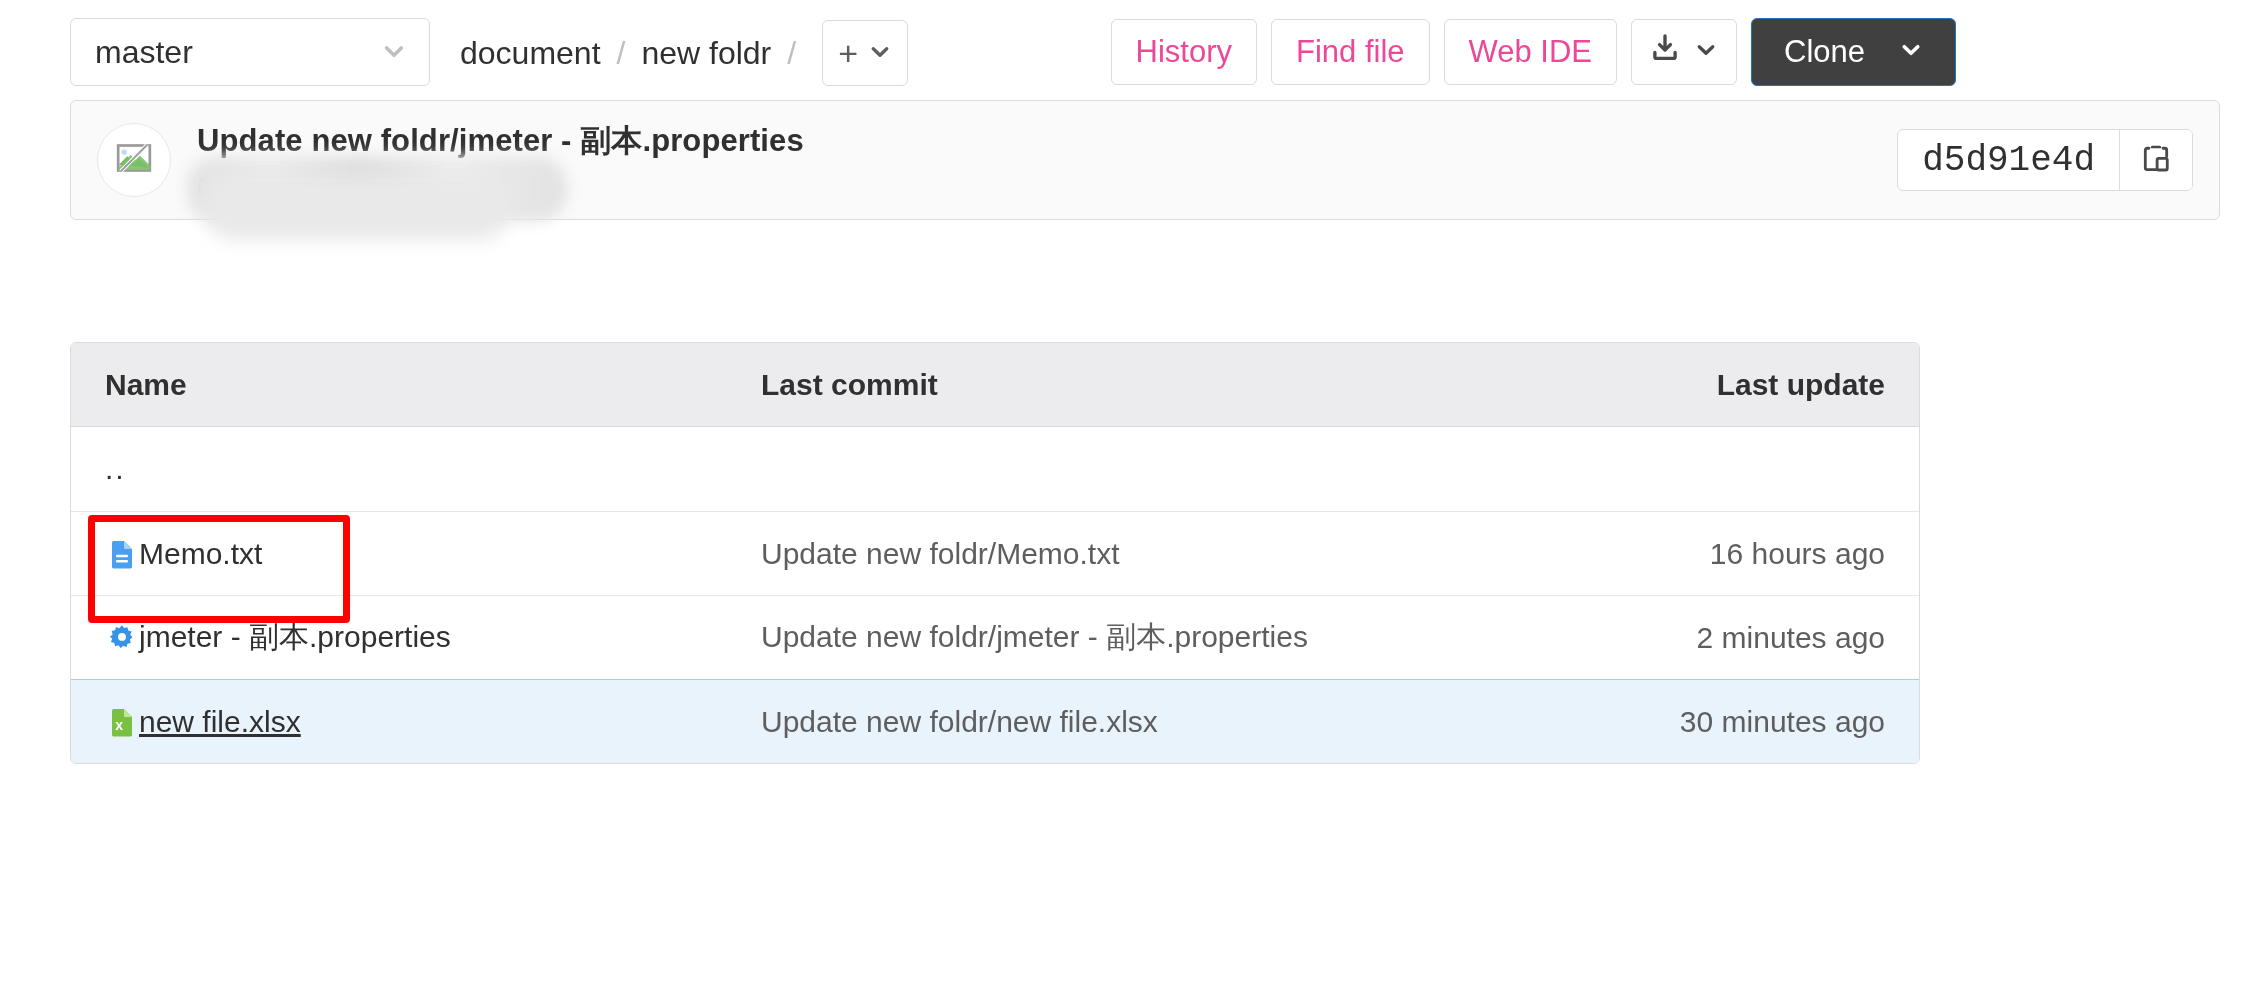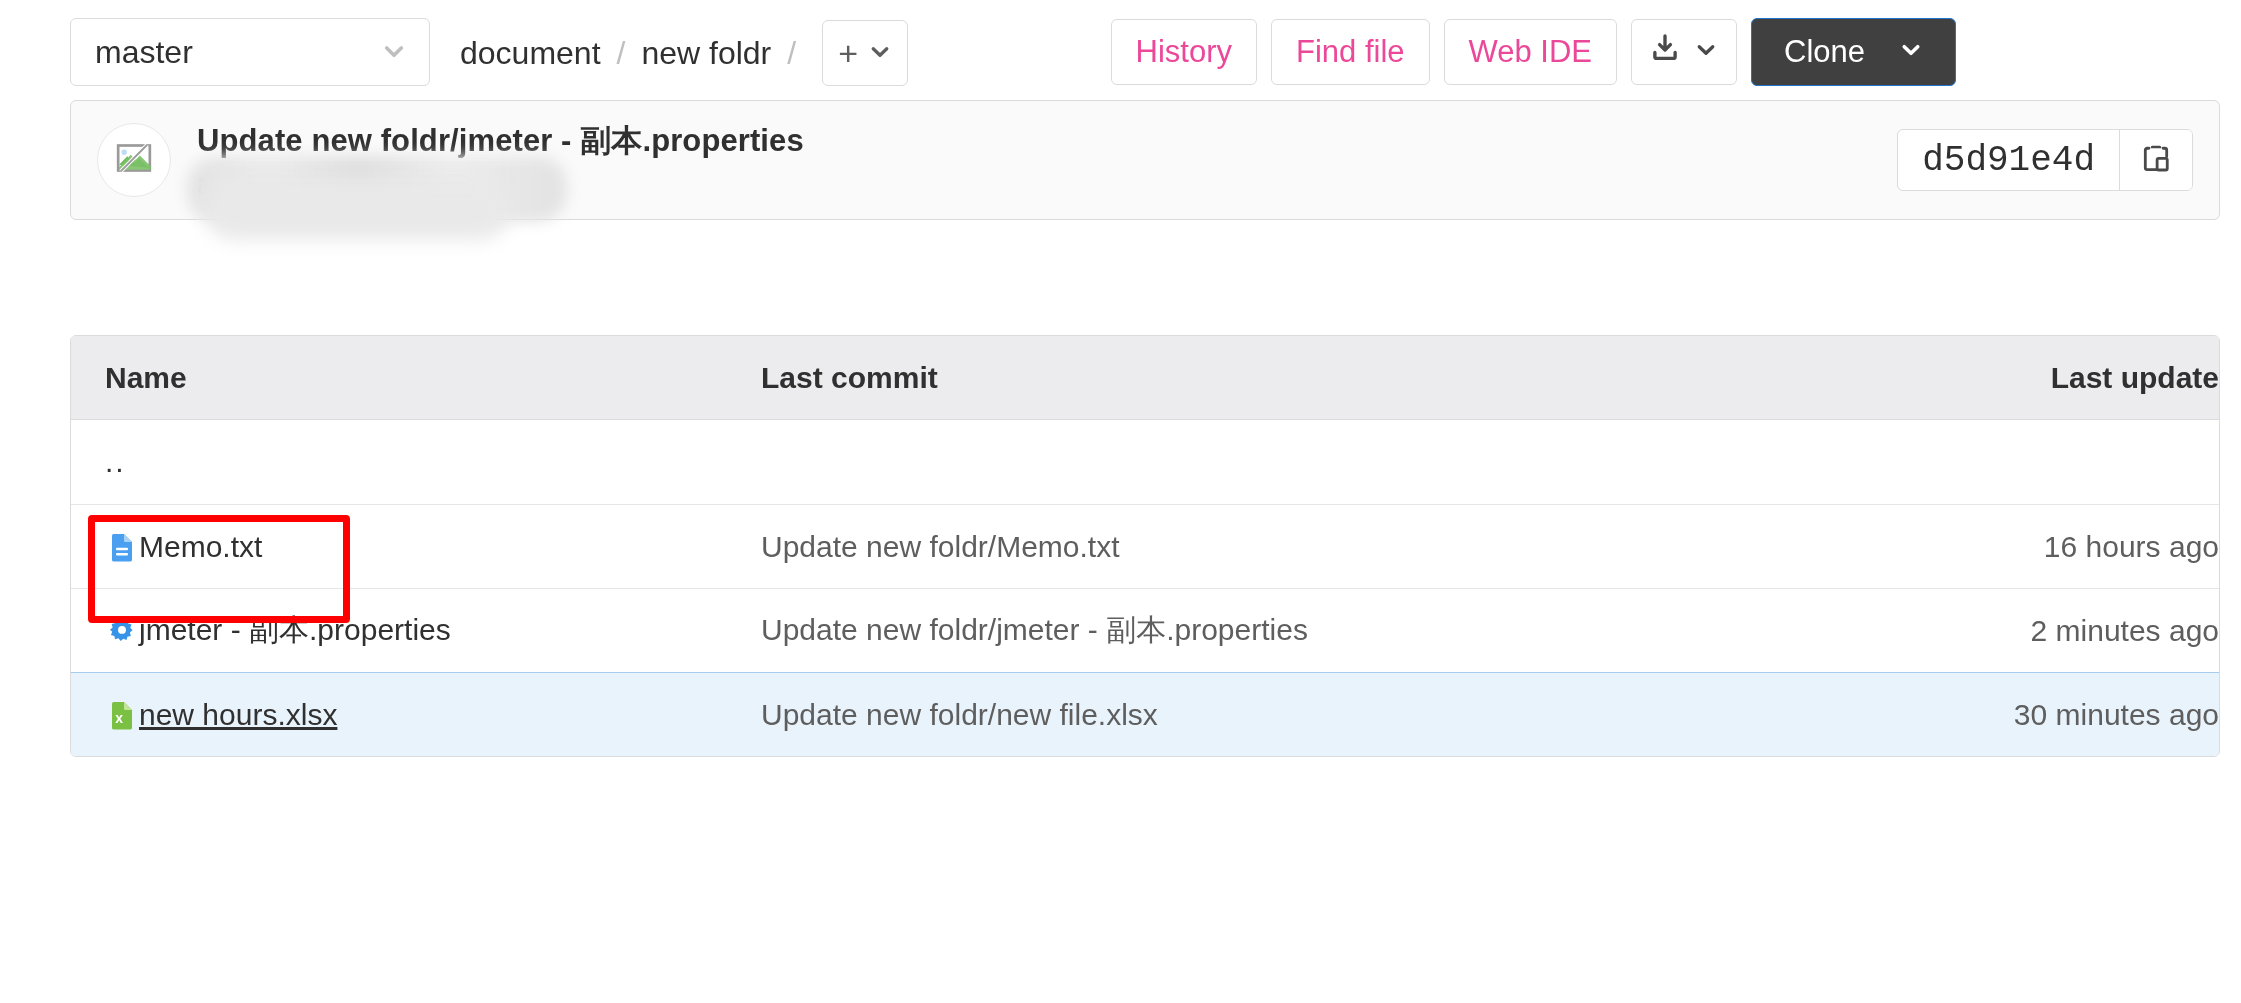--- a/index.html
+++ b/index.html
@@ -121,34 +121,34 @@
     cursor: pointer;
   }
   .copy-btn {
     width: 72px; display: flex; align-items: center; justify-content: center;
     background: #fff; cursor: pointer;
   }
 
   
   .tree {
     position: absolute;
-    left: 70px; top: 335px;
-    width: 2150px;
+    left: 70px; top: 342px;
+    width: 1850px;
     border: 1px solid #dbdbdb; border-radius: 6px;
     background: #fff; overflow: hidden;
   }
   .tree-head {
     display: flex; align-items: center;
     height: 84px; background: #ececef;
     border-bottom: 1px solid #dbdbdb;
     font-size: 30px; font-weight: 700; color: #303030;
   }
   .col-name { width: 690px; padding-left: 34px; }
   .col-commit { flex: 1; }
-  .col-update { width: 520px; text-align: right; }
+  .col-update { width: 520px; text-align: right; padding-right: 34px; }
 
   .tree-row {
     display: flex; align-items: center;
     height: 84px;
     border-top: 1px solid #e6e6e6;
     font-size: 30px; color: #303030;
   }
   .tree-row.first { border-top: none; }
   .tree-row.highlight { background: #e9f3fc; border-top-color: #a6cdf0; }
   .tree-row .col-commit { color: #5e5e5e; font-size: 30px; }
@@ -321,21 +321,21 @@
     <div class="tree-row highlight">
       <div class="col-name">
         <span class="name-cell">
           <span class="ficon">
             <svg width="32" height="32" viewBox="0 0 16 16">
               <path d="M3 1.5h6L13 5.5v9a.7.7 0 0 1-.7.7H3.7a.7.7 0 0 1-.7-.7v-12a.7.7 0 0 1 .7-.7z" fill="#7ac143"></path>
               <path d="M9 1.5L13 5.5H9.6A.6.6 0 0 1 9 4.9z" fill="#c3e59a"></path>
               <text x="6.6" y="12.2" font-family="Liberation Sans, sans-serif" font-size="7" font-weight="bold" fill="#ffffff" text-anchor="middle">x</text>
             </svg>
           </span>
-          <a class="file-link hovered">new hours.xlsx</a>
+          <a class="file-link hovered">new file.xlsx</a>
         </span>
       </div>
       <div class="col-commit">Update new foldr/new file.xlsx</div>
       <div class="col-update">30 minutes ago</div>
     </div>
   </div>
 
   <div class="annot-box"></div>
 
 </div>

